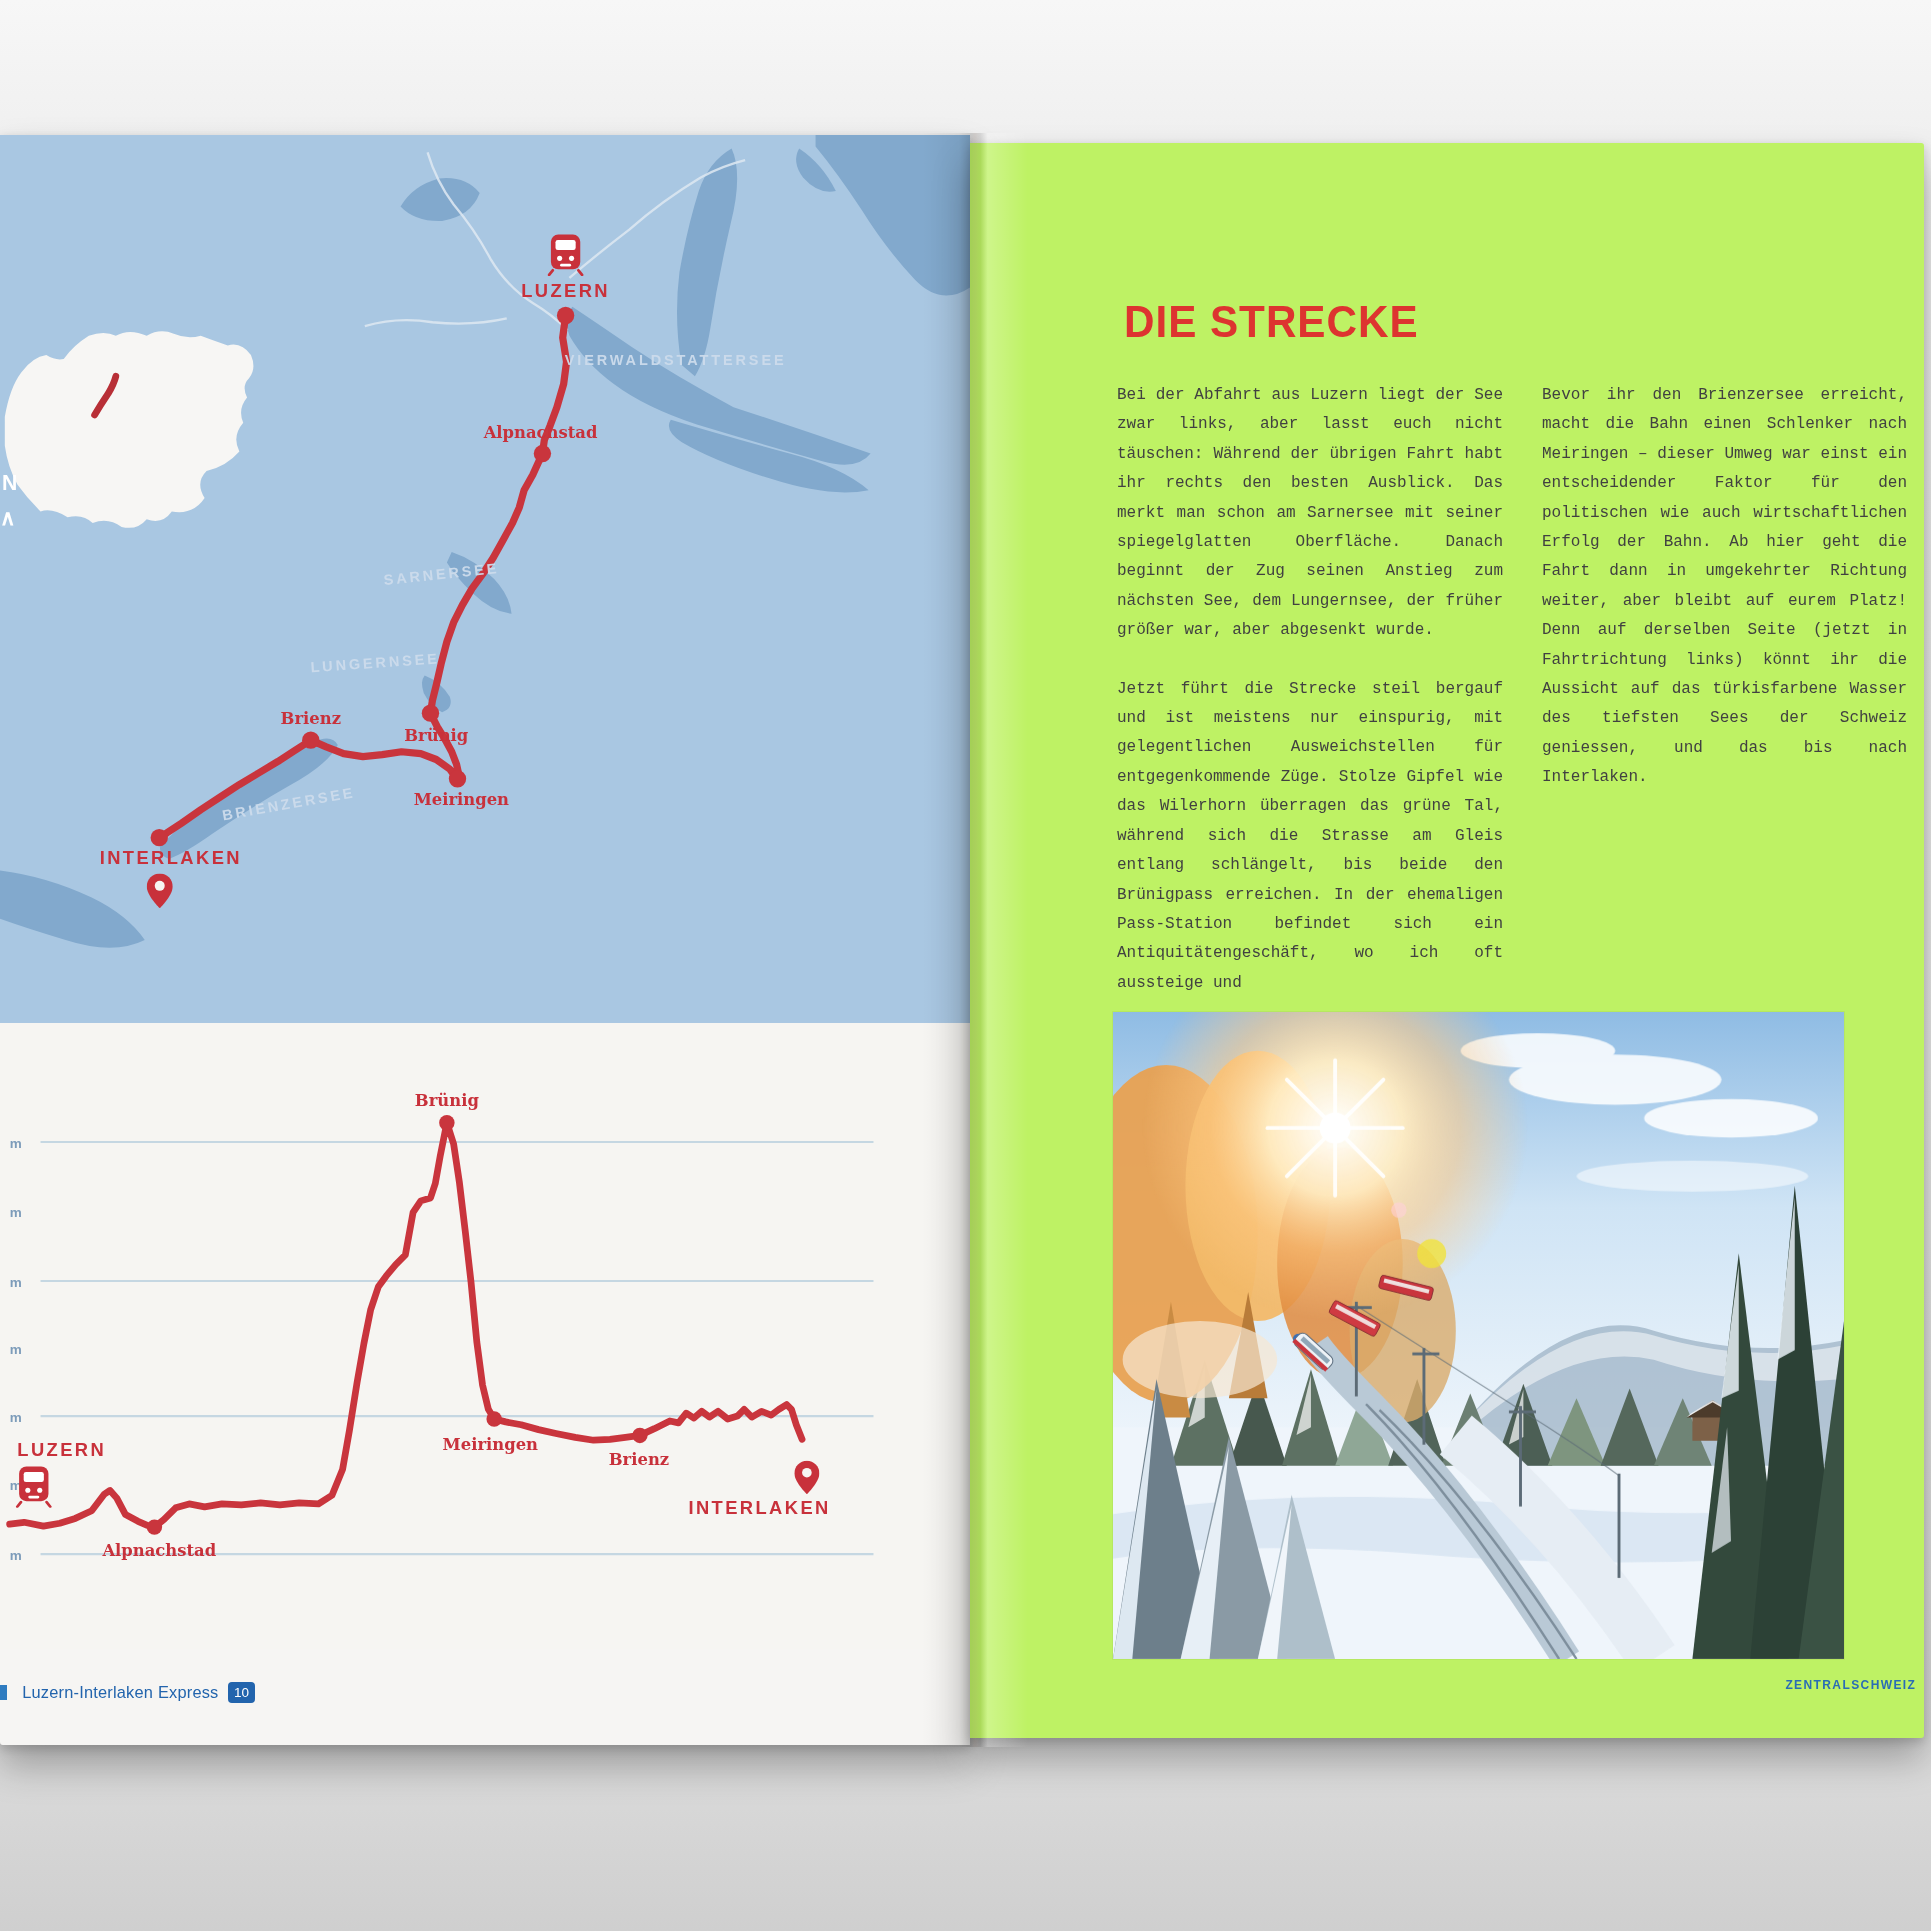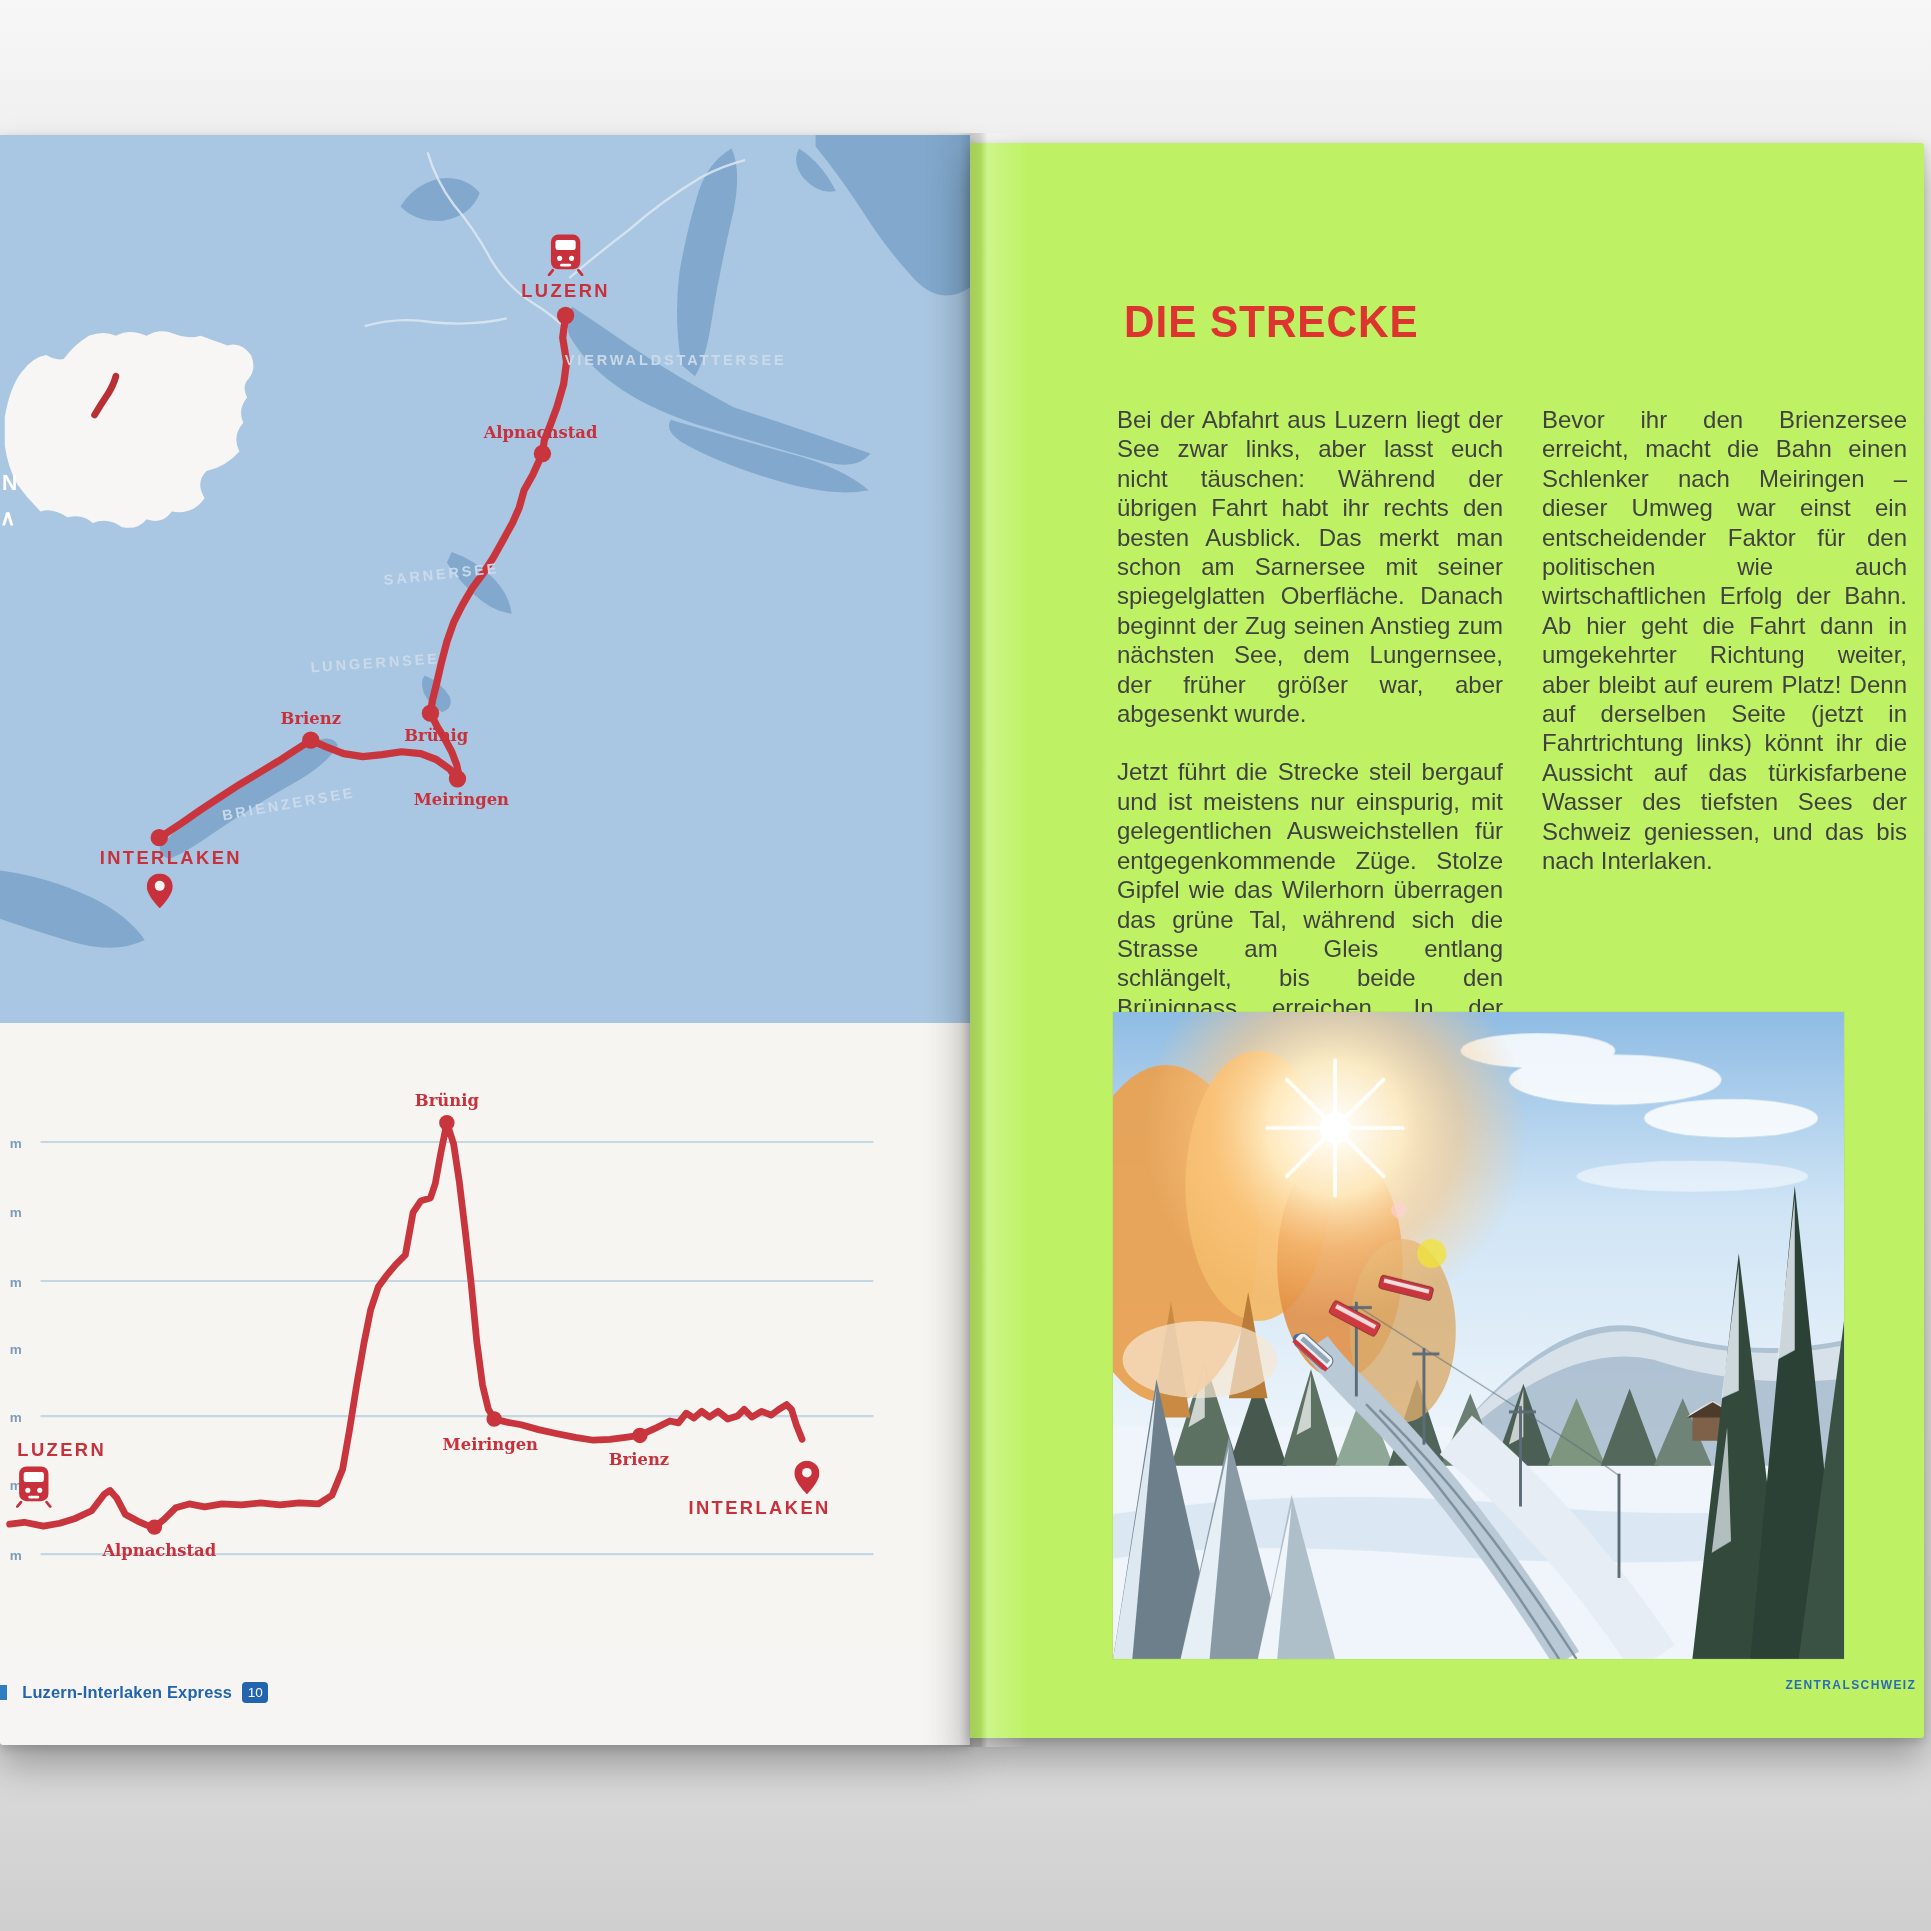--- a/index.html
+++ b/index.html
@@ -25,35 +25,35 @@
     position:absolute;left:922px;top:133px;width:106px;height:1614px;pointer-events:none;z-index:5;
     background:linear-gradient(to right,rgba(0,0,0,0) 0%,rgba(0,0,0,.05) 35%,rgba(0,0,0,.14) 46%,rgba(90,70,60,.20) 50%,rgba(0,0,0,.10) 55%,rgba(255,255,255,.25) 62%,rgba(0,0,0,0) 100%);
   }
   .map-wrap{position:absolute;left:0;top:0;width:970px;height:888px;overflow:hidden;}
   .chart-wrap{position:absolute;left:0;top:888px;width:970px;height:626px;background:#f6f5f2;overflow:hidden;}
   .map-wrap svg,.chart-wrap svg{display:block;}
 
   
   .footer-left{position:absolute;left:0;top:1541px;height:33px;display:flex;align-items:center;}
   .edge-mark{width:6.8px;height:15.4px;background:#2f7cc0;margin-right:15.4px;}
-  .line-name{color:#2264ad;font-weight:700;font-size:16.4px;letter-spacing:0.2px;}
+  .line-name{color:#2264ad;font-weight:400;font-size:16.4px;letter-spacing:0.2px;}
   .line-badge{display:inline-block;margin-left:9.7px;background:#2264ad;color:#fff;font-weight:400;
     font-size:13.5px;line-height:13.5px;padding:3.9px 5.8px;border-radius:3.9px;}
 
   
   .rp-inner{position:absolute;left:0;top:0;width:100%;height:100%;}
   .rp-title{
     position:absolute;left:154px;top:154px;margin:0;
     color:#dd3430;font-size:44px;font-weight:700;letter-spacing:1px;
     transform:scaleX(.96);transform-origin:left;
   }
   .cols{position:absolute;left:147px;top:238px;width:790px;}
   .col{position:absolute;top:0;width:386px;color:#414141;
-    font-family:Liberation Sans, sans-serif;
-    font-size:24px;line-height:29.4px;text-align:justify;margin-top:24px;}
+    font-family:Liberation Mono, monospace;
+    font-size:16px;line-height:29.4px;text-align:justify;}
   .col-1{left:0;}
   .col-2{left:425px;width:365px;}
   .col p{margin:0 0 29px 0;}
   .photo-wrap{position:absolute;left:143px;top:869px;width:731px;height:647px;overflow:hidden;
     box-shadow:0 0 0 1px rgba(0,0,0,.04);}
   .footer-right{position:absolute;right:7.7px;top:1535px;color:#2a6db5;font-weight:700;
     font-size:12px;letter-spacing:1.4px;}
 
   
   text{font-family:"Liberation Sans",sans-serif;}

